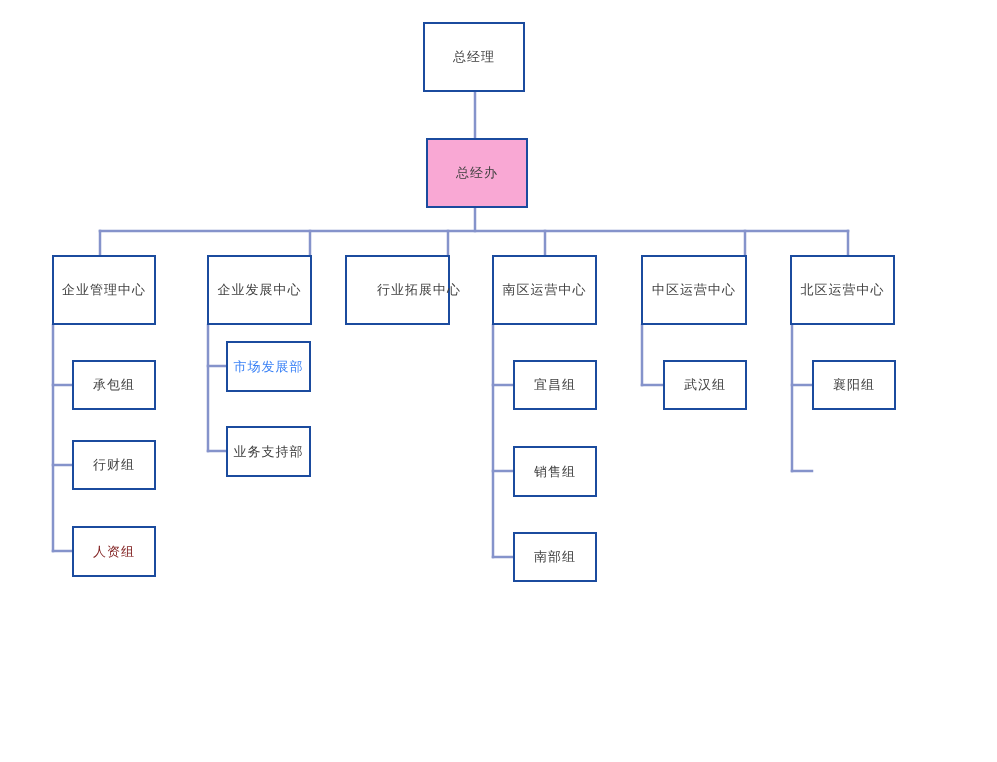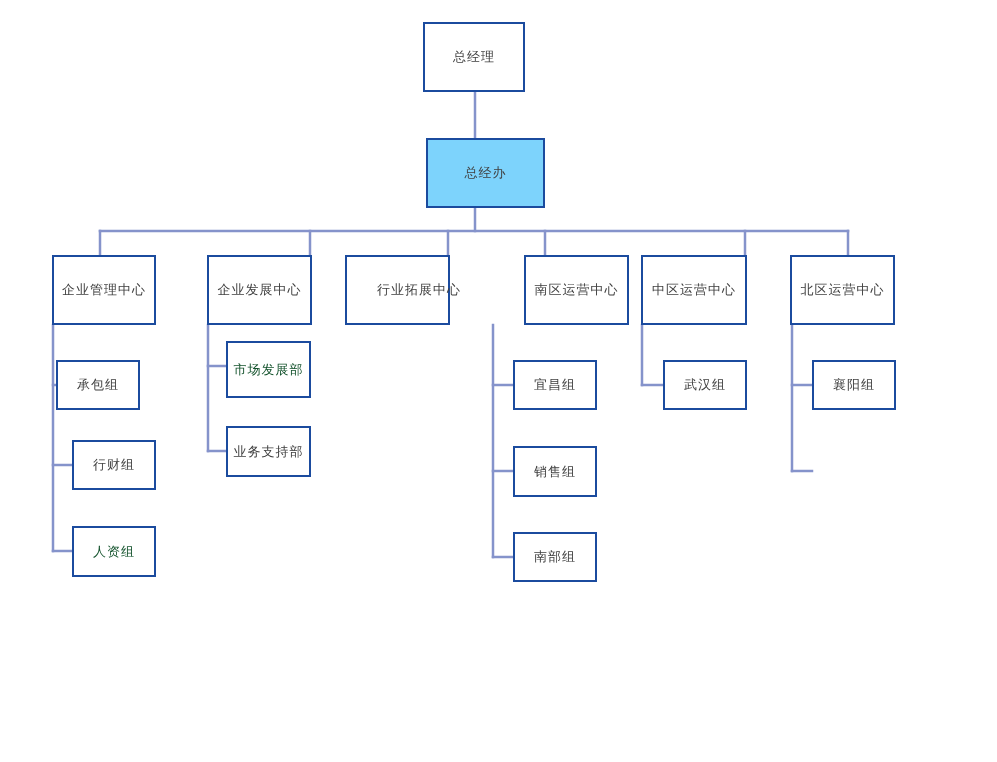--- a/index.html
+++ b/index.html
@@ -55,51 +55,51 @@
       <line x1="642" y1="325" x2="642" y2="385" stroke="#8593cb" stroke-width="2.5" stroke-linecap="square"></line>
       <line x1="642" y1="385" x2="663" y2="385" stroke="#8593cb" stroke-width="2.5" stroke-linecap="square"></line>
       <line x1="792" y1="325" x2="792" y2="471" stroke="#8593cb" stroke-width="2.5" stroke-linecap="square"></line>
       <line x1="792" y1="385" x2="812" y2="385" stroke="#8593cb" stroke-width="2.5" stroke-linecap="square"></line>
       <line x1="792" y1="471" x2="812" y2="471" stroke="#8593cb" stroke-width="2.5" stroke-linecap="square"></line>
     </svg>
 
 <div class="node node-level-1" style="left: 423px; top: 22px; width: 102px; height: 70px; border-color: rgb(27, 75, 158); background: rgb(255, 255, 255); color: rgb(64, 64, 64);">
       <span>总经理</span>
     </div>
-    <div class="node node-level-2" style="left: 426px; top: 138px; width: 119px; height: 70px; border-color: rgb(27, 75, 158); background: #7dd3fc; color: rgb(64, 64, 64);">
+    <div class="node node-level-2" style="left: 426px; top: 138px; width: 102px; height: 70px; border-color: rgb(27, 75, 158); background: #f9a8d4; color: rgb(64, 64, 64);">
       <span>总经办</span>
     </div>
     <div class="node node-level-3" style="left: 52px; top: 255px; width: 104px; height: 70px; border-color: rgb(27, 75, 158); background: rgb(255, 255, 255); color: rgb(64, 64, 64);">
       <span>企业管理中心</span>
     </div>
     <div class="node node-level-3" style="left: 207px; top: 255px; width: 105px; height: 70px; border-color: rgb(27, 75, 158); background: rgb(255, 255, 255); color: rgb(64, 64, 64);">
       <span>企业发展中心</span>
     </div>
     <div class="node node-level-3" style="left: 345px; top: 255px; width: 105px; height: 70px; border-color: rgb(27, 75, 158); background: rgb(255, 255, 255); color: rgb(64, 64, 64); padding-left: 43px;">
       <span>行业拓展中心</span>
     </div>
-    <div class="node node-level-3" style="left: 492px; top: 255px; width: 105px; height: 70px; border-color: rgb(27, 75, 158); background: rgb(255, 255, 255); color: rgb(64, 64, 64); margin-left: 32px;">
+    <div class="node node-level-3" style="left: 492px; top: 255px; width: 105px; height: 70px; border-color: rgb(27, 75, 158); background: rgb(255, 255, 255); color: rgb(64, 64, 64);">
       <span>南区运营中心</span>
     </div>
     <div class="node node-level-3" style="left: 641px; top: 255px; width: 106px; height: 70px; border-color: rgb(27, 75, 158); background: rgb(255, 255, 255); color: rgb(64, 64, 64);">
       <span>中区运营中心</span>
     </div>
     <div class="node node-level-3" style="left: 790px; top: 255px; width: 105px; height: 70px; border-color: rgb(27, 75, 158); background: rgb(255, 255, 255); color: rgb(64, 64, 64);">
       <span>北区运营中心</span>
     </div>
-    <div class="node node-level-4" style="left: 56px; top: 360px; width: 84px; height: 50px; border-color: rgb(27, 75, 158); background: rgb(255, 255, 255); color: rgb(64, 64, 64);">
+    <div class="node node-level-4" style="left: 72px; top: 360px; width: 84px; height: 50px; border-color: rgb(27, 75, 158); background: rgb(255, 255, 255); color: rgb(64, 64, 64);">
       <span>承包组</span>
     </div>
     <div class="node node-level-4" style="left: 72px; top: 440px; width: 84px; height: 50px; border-color: rgb(27, 75, 158); background: rgb(255, 255, 255); color: rgb(64, 64, 64);">
       <span>行财组</span>
     </div>
-    <div class="node node-level-4" style="left: 72px; top: 526px; width: 84px; height: 51px; border-color: rgb(27, 75, 158); background: rgb(255, 255, 255); color: #14532d;">
+    <div class="node node-level-4" style="left: 72px; top: 526px; width: 84px; height: 51px; border-color: rgb(27, 75, 158); background: rgb(255, 255, 255); color: #7f1d1d;">
       <span>人资组</span>
     </div>
-    <div class="node node-level-4" style="left: 226px; top: 341px; width: 85px; height: 57px; border-color: rgb(27, 75, 158); background: rgb(255, 255, 255); color: #14532d;">
+    <div class="node node-level-4" style="left: 226px; top: 341px; width: 85px; height: 51px; border-color: rgb(27, 75, 158); background: rgb(255, 255, 255); color: #3b82f6;">
       <span>市场发展部</span>
     </div>
     <div class="node node-level-4" style="left: 226px; top: 426px; width: 85px; height: 51px; border-color: rgb(27, 75, 158); background: rgb(255, 255, 255); color: rgb(64, 64, 64);">
       <span>业务支持部</span>
     </div>
     <div class="node node-level-4" style="left: 513px; top: 360px; width: 84px; height: 50px; border-color: rgb(27, 75, 158); background: rgb(255, 255, 255); color: rgb(64, 64, 64); text-align: right;">
       <span>宜昌组</span>
     </div>
     <div class="node node-level-4" style="left: 513px; top: 446px; width: 84px; height: 51px; border-color: rgb(27, 75, 158); background: rgb(255, 255, 255); color: rgb(64, 64, 64);">
       <span>销售组</span>

